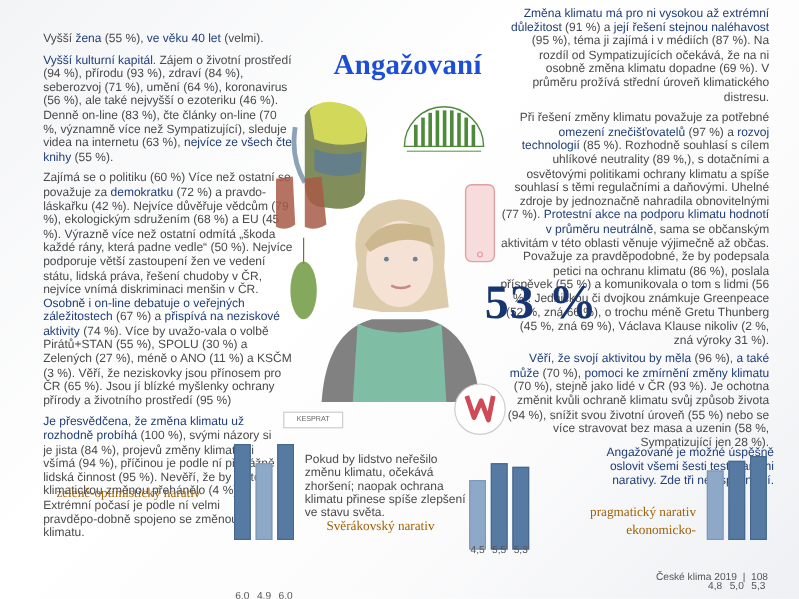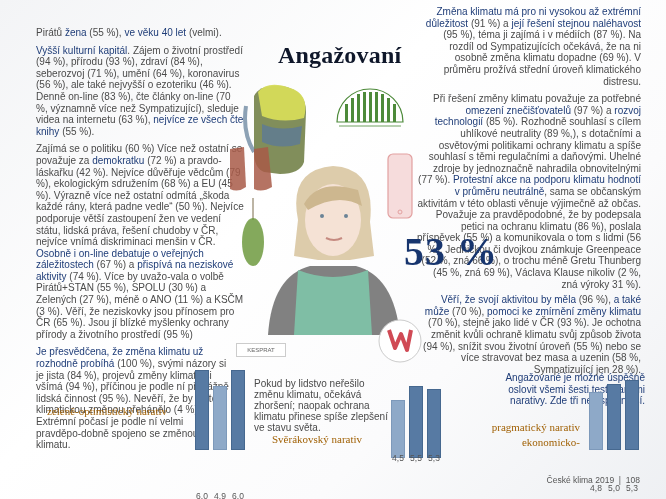--- a/index.html
+++ b/index.html
@@ -10,21 +10,21 @@
     color:#444;
   }
   .page { position:absolute; inset:0; }
   .txt { position:absolute; font-size:10px; line-height:11.6px; color:#4a4a4a; }
   .txt p { margin:0 0 6px 0; }
   .hl { color:#1f3d78; }
   .right { text-align:right; }
   .title {
     position:absolute; left:278px; top:42px;
     font-family:"Liberation Serif", serif; font-weight:bold;
-    font-size:24px; color:#0f172a; letter-spacing:0.2px;
+    font-size:24px; color:#1d4ed8; letter-spacing:0.2px;
   }
   .bigpct {
     position:absolute; left:404px; top:228px;
     font-family:"Liberation Serif", serif; font-weight:bold;
     font-size:40px; color:#17356e; letter-spacing:1px;
   }
   .narr {
     position:absolute; font-family:"Liberation Serif", serif;
     font-size:11px; color:#a16207; line-height:15px;
   }
@@ -36,21 +36,21 @@
   .barlabels span { width:14px; text-align:center; }
   .footer { position:absolute; right:26px; top:475px; font-size:8.5px; color:#555; }
   .illu { position:absolute; }
 </style>
 </head>
 <body>
 
 <div class="page">
 
   <div class="txt" style="left:36px; top:27px; width:208px;">
-    <p><span>Pirátů </span><span class="hl">žena</span><span> (55 %), </span><span class="hl">ve věku 40 let</span><span> (velmi).</span></p>
+    <p><span>Vyšší </span><span class="hl">žena</span><span> (55 %), </span><span class="hl">ve věku 40 let</span><span> (velmi).</span></p>
     <p><span class="hl">Vyšší kulturní kapitál</span><span>. Zájem o životní prostředí (94 %), přírodu (93 %), zdraví (84 %), seberozvoj (71 %), umění (64 %), koronavirus (56 %), ale také nejvyšší o ezoteriku (46 %). Denně on-line (83 %), čte články on-line (70 %, významně více než Sympatizující), sleduje videa na internetu (63 %), </span><span class="hl">nejvíce ze všech čte knihy</span><span> (55 %).</span></p>
     <p><span>Zajímá se o politiku (60 %) Více než ostatní se považuje za </span><span class="hl">demokratku</span><span> (72 %) a pravdo-láskařku (42 %). Nejvíce důvěřuje vědcům (79 %), ekologickým sdružením (68 %) a EU (45 %). Výrazně více než ostatní odmítá „škoda každé rány, která padne vedle“ (50 %). Nejvíce podporuje větší zastoupení žen ve vedení státu, lidská práva, řešení chudoby v ČR, nejvíce vnímá diskriminaci menšin v ČR. </span><span class="hl">Osobně i on-line debatuje o veřejných záležitostech</span><span> (67 %) a </span><span class="hl">přispívá na neziskové aktivity</span><span> (74 %). Více by uvažo-vala o volbě Pirátů+STAN (55 %), SPOLU (30 %) a Zelených (27 %), méně o ANO (11 %) a KSČM (3 %). Věří, že neziskovky jsou přínosem pro ČR (65 %). Jsou jí blízké myšlenky ochrany přírody a životního prostředí (95 %)</span></p>
     <p style="width:195px"><span class="hl">Je přesvědčena, že změna klimatu už rozhodně probíhá</span><span> (100 %), svými názory si je jista (84 %), projevů změny klimatu si všímá (94 %), příčinou je podle ní převážně lidská činnost (95 %). Nevěří, že by se to s klimatickou změnou přehánělo (4 %). Extrémní počasí je podle ní velmi pravděpo-dobně spojeno se změnou klimatu.</span></p>
   </div>
 
   <div class="title">Angažovaní</div>
 
   <div class="txt right" style="left:416px; top:6px; width:225px;">
     <p><span class="hl">Změna klimatu má pro ni vysokou až extrémní důležitost</span><span> (91 %) a </span><span class="hl">její řešení stejnou naléhavost</span><span> (95 %), téma ji zajímá i v médiích (87 %). Na rozdíl od Sympatizujících očekává, že na ni osobně změna klimatu dopadne (69 %). V průměru prožívá střední úroveň klimatického distresu.</span></p>
     <p style="margin-bottom:4px"><span>Při řešení změny klimatu považuje za potřebné </span><span class="hl">omezení znečišťovatelů</span><span> (97 %) a </span><span class="hl">rozvoj technologií</span><span> (85 %). Rozhodně souhlasí s cílem uhlíkové neutrality (89 %,), s dotačními a osvětovými politikami ochrany klimatu a spíše souhlasí s těmi regulačními a daňovými. Uhelné zdroje by jednoznačně nahradila obnovitelnými (77 %). </span><span class="hl">Protestní akce na podporu klimatu hodnotí v průměru neutrálně</span><span>, sama se občanským aktivitám v této oblasti věnuje výjimečně až občas. Považuje za pravděpodobné, že by podepsala petici na ochranu klimatu (86 %), poslala příspěvek (55 %) a komunikovala o tom s lidmi (56 %). Jedničkou či dvojkou známkuje Greenpeace (52 %, zná 66 %), o trochu méně Gretu Thunberg (45 %, zná 69 %), Václava Klause nikoliv (2 %, zná výroky 31 %).</span></p>

